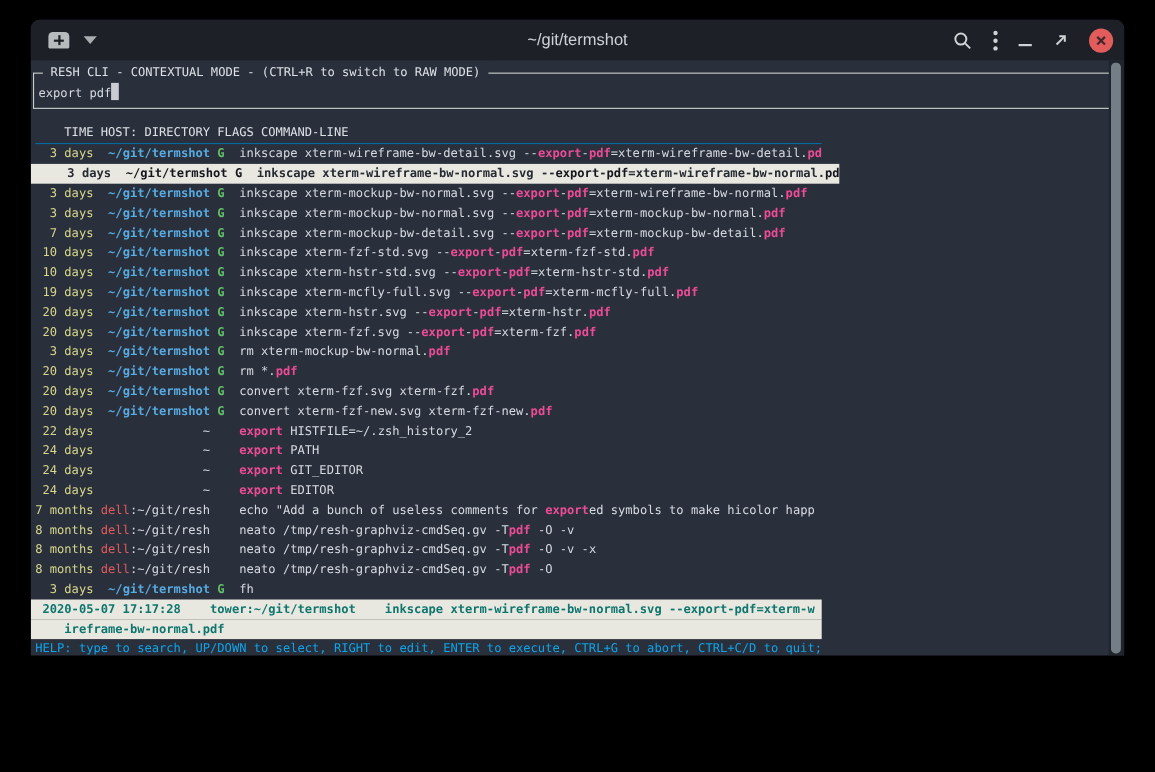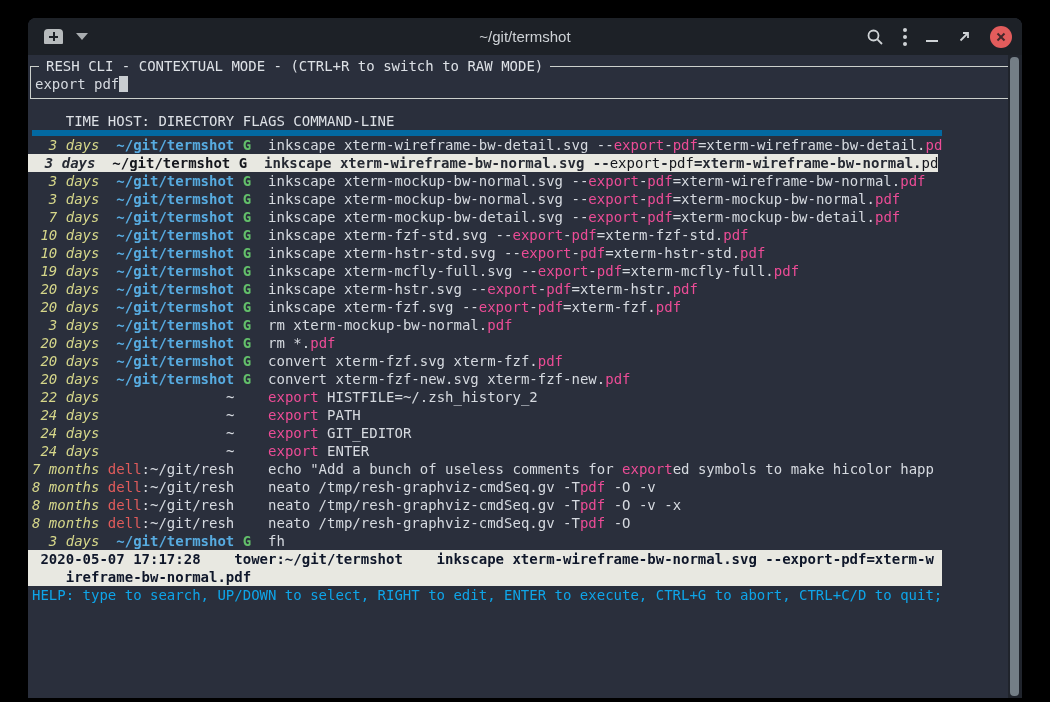--- a/index.html
+++ b/index.html
@@ -3,21 +3,21 @@
 <meta charset="utf-8">
 <style>
   :root{
     --term-bg:#2a2f3c; --titlebar-bg:#1d2127; --fg:#d6dae0;
     --yellow:#d6d78a; --blue:#57abe0; --green:#63c06a; --red:#e05b5b;
     --pink:#ec4c96; --sel-bg:#e8e8e1; --sel-fg:#262a33; --close:#e25c5c; --sb:#747e86;
   }
   html,body{margin:0;padding:0;}
   body{width:1050px;height:702px;background:#000;position:relative;overflow:hidden;
        font-family:"DejaVu Sans Mono",monospace;}
-  .window{position:absolute;left:28px;top:18px;width:994px;height:680px;
+  .window{position:absolute;left:28px;top:18px;width:994px;height:578px;
           background:var(--term-bg);border-radius:8px 8px 0 0;overflow:hidden;}
   
   .titlebar{position:absolute;left:0;top:0;width:100%;height:37px;background:var(--titlebar-bg);
             font-family:"Liberation Sans","DejaVu Sans",sans-serif;}
   .tb-title{position:absolute;left:0;right:0;top:0;height:37px;line-height:37px;text-align:center;
             color:#ced2d6;font-size:15px;}
   .tb-left{position:absolute;left:16px;top:0;height:37px;display:flex;align-items:center;gap:13px;}
   .tb-right{position:absolute;right:10px;top:0;height:37px;display:flex;align-items:center;gap:19px;}
   .iconbtn{display:flex;align-items:center;justify-content:center;cursor:default;}
   .tab-shape{width:19px;height:15px;background:#b7bbbd;border-radius:4px 4px 1px 1px;position:relative;}
@@ -25,41 +25,41 @@
   .tab-shape::after{content:"";position:absolute;left:5px;top:6.5px;width:9px;height:2px;background:#1d2127;}
   .caret-down{width:0;height:0;border-left:6px solid transparent;border-right:6px solid transparent;
               border-top:7px solid #a9adb0;}
   .kebab{display:flex;flex-direction:column;gap:3px;}
   .kebab i{width:4px;height:4px;border-radius:50%;background:#cfd3d6;}
   .minbar{width:12px;height:2px;background:#cfd3d6;margin-top:8px;}
   .closebtn{width:22px;height:22px;border-radius:50%;background:var(--close);
             display:flex;align-items:center;justify-content:center;}
   
   .term{position:absolute;left:0;top:37px;right:0;bottom:0;padding:2px 0 0 4px;
-        font-size:14px;line-height:18px;color:var(--fg);border-radius:19px;}
+        font-size:11px;line-height:18px;color:var(--fg);border-radius:19px;}
   pre{margin:0;font-family:inherit;font-size:inherit;line-height:18px;white-space:pre;
       width:108ch;overflow:hidden;}
   .search-frame{box-sizing:border-box;position:relative;margin-top:9px;margin-left:-2px;
                 width:980px;height:33px;border:1px solid #ccd0cc;padding:8px 0 0 4px;}
   .frame-title{position:absolute;top:-10px;left:8px;background:var(--term-bg);padding:0 7px;
                color:#dde1e6;}
   .cursor-block{display:inline-block;width:1ch;height:16px;background:#c9cdd1;
                 vertical-align:text-bottom;}
-  .tbl-header{margin-top:13px;border-bottom:6px solid #0369a1;color:#dde1e6;}
-  .t-time{color:var(--yellow);font-style:italic;}
+  .tbl-header{margin-top:13px;border-bottom:1px solid #0369a1;color:#dde1e6;}
+  .t-time{color:var(--yellow);}
   .t-host{color:var(--red);}
   .t-dir-hl{color:var(--blue);font-weight:bold;}
   .t-flag{color:var(--green);font-weight:bold;}
-  .t-match{color:var(--pink);font-weight:normal;}
-  .row.selected{background:var(--sel-bg);color:var(--sel-fg);margin-left:-4px;padding-left:0;}
+  .t-match{color:var(--pink);font-weight:bold;}
+  .row.selected{background:var(--sel-bg);color:var(--sel-fg);margin-left:-4px;padding-left:20px;}
   .row.selected .t-time,.row.selected .t-host{color:var(--sel-fg);font-weight:bold;}
   .row.selected .t-dir-hl,.row.selected .t-flag{color:#14161c;}
   .row.selected .t-match{color:#14161c;}
   .row.selected{font-weight:bold;}
-  .status-line{background:var(--sel-bg);color:#0f172a;font-weight:bold;
+  .status-line{background:var(--sel-bg);color:#0f766e;font-weight:bold;
                margin-left:-4px;padding-left:4px;}
   .help-line{color:#0ea5e9;}
   
   .sb-gutter{position:absolute;top:37px;right:0;width:14px;bottom:0;background:#20242c;}
   .sb-thumb{position:absolute;top:2px;right:3px;width:9px;bottom:2px;background:var(--sb);
             border-radius:4px;}
 </style>
 </head>
 <body>
 
@@ -125,21 +125,21 @@
         <pre class="row"><span class="t-time"> 19 days </span><span> </span><span class="t-dir-hl">~/git/termshot</span><span> </span><span class="t-flag">G</span><span>  </span><span>inkscape xterm-mcfly-full.svg --</span><span class="t-match">export</span><span>-</span><span class="t-match">pdf</span><span>=xterm-mcfly-full.</span><span class="t-match">pdf</span></pre>
         <pre class="row"><span class="t-time"> 20 days </span><span> </span><span class="t-dir-hl">~/git/termshot</span><span> </span><span class="t-flag">G</span><span>  </span><span>inkscape xterm-hstr.svg --</span><span class="t-match">export</span><span>-</span><span class="t-match">pdf</span><span>=xterm-hstr.</span><span class="t-match">pdf</span></pre>
         <pre class="row"><span class="t-time"> 20 days </span><span> </span><span class="t-dir-hl">~/git/termshot</span><span> </span><span class="t-flag">G</span><span>  </span><span>inkscape xterm-fzf.svg --</span><span class="t-match">export</span><span>-</span><span class="t-match">pdf</span><span>=xterm-fzf.</span><span class="t-match">pdf</span></pre>
         <pre class="row"><span class="t-time">  3 days </span><span> </span><span class="t-dir-hl">~/git/termshot</span><span> </span><span class="t-flag">G</span><span>  </span><span>rm xterm-mockup-bw-normal.</span><span class="t-match">pdf</span></pre>
         <pre class="row"><span class="t-time"> 20 days </span><span> </span><span class="t-dir-hl">~/git/termshot</span><span> </span><span class="t-flag">G</span><span>  </span><span>rm *.</span><span class="t-match">pdf</span></pre>
         <pre class="row"><span class="t-time"> 20 days </span><span> </span><span class="t-dir-hl">~/git/termshot</span><span> </span><span class="t-flag">G</span><span>  </span><span>convert xterm-fzf.svg xterm-fzf.</span><span class="t-match">pdf</span></pre>
         <pre class="row"><span class="t-time"> 20 days </span><span> </span><span class="t-dir-hl">~/git/termshot</span><span> </span><span class="t-flag">G</span><span>  </span><span>convert xterm-fzf-new.svg xterm-fzf-new.</span><span class="t-match">pdf</span></pre>
         <pre class="row"><span class="t-time"> 22 days </span><span>              </span><span>~</span><span> </span><span class="t-flag"> </span><span>  </span><span class="t-match">export</span><span> HISTFILE=~/.zsh_history_2</span></pre>
         <pre class="row"><span class="t-time"> 24 days </span><span>              </span><span>~</span><span> </span><span class="t-flag"> </span><span>  </span><span class="t-match">export</span><span> PATH</span></pre>
         <pre class="row"><span class="t-time"> 24 days </span><span>              </span><span>~</span><span> </span><span class="t-flag"> </span><span>  </span><span class="t-match">export</span><span> GIT_EDITOR</span></pre>
-        <pre class="row"><span class="t-time"> 24 days </span><span>              </span><span>~</span><span> </span><span class="t-flag"> </span><span>  </span><span class="t-match">export</span><span> ENTER</span></pre>
+        <pre class="row"><span class="t-time"> 24 days </span><span>              </span><span>~</span><span> </span><span class="t-flag"> </span><span>  </span><span class="t-match">export</span><span> EDITOR</span></pre>
         <pre class="row"><span class="t-time">7 months </span><span></span><span class="t-host">dell</span><span>:~/git/resh</span><span> </span><span class="t-flag"> </span><span>  </span><span>echo "Add a bunch of useless comments for </span><span class="t-match">export</span><span>ed symbols to make hicolor happ</span></pre>
         <pre class="row"><span class="t-time">8 months </span><span></span><span class="t-host">dell</span><span>:~/git/resh</span><span> </span><span class="t-flag"> </span><span>  </span><span>neato /tmp/resh-graphviz-cmdSeq.gv -T</span><span class="t-match">pdf</span><span> -O -v</span></pre>
         <pre class="row"><span class="t-time">8 months </span><span></span><span class="t-host">dell</span><span>:~/git/resh</span><span> </span><span class="t-flag"> </span><span>  </span><span>neato /tmp/resh-graphviz-cmdSeq.gv -T</span><span class="t-match">pdf</span><span> -O -v -x</span></pre>
         <pre class="row"><span class="t-time">8 months </span><span></span><span class="t-host">dell</span><span>:~/git/resh</span><span> </span><span class="t-flag"> </span><span>  </span><span>neato /tmp/resh-graphviz-cmdSeq.gv -T</span><span class="t-match">pdf</span><span> -O</span></pre>
         <pre class="row"><span class="t-time">  3 days </span><span> </span><span class="t-dir-hl">~/git/termshot</span><span> </span><span class="t-flag">G</span><span>  </span><span>fh</span></pre>
       </div>
 
     <pre class="status-line"> 2020-05-07 17:17:28    tower:~/git/termshot    inkscape xterm-wireframe-bw-normal.svg --export-pdf=xterm-w</pre>
     <pre class="status-line">    ireframe-bw-normal.pdf</pre>
     <pre class="help-line">HELP: type to search, UP/DOWN to select, RIGHT to edit, ENTER to execute, CTRL+G to abort, CTRL+C/D to quit;</pre>

